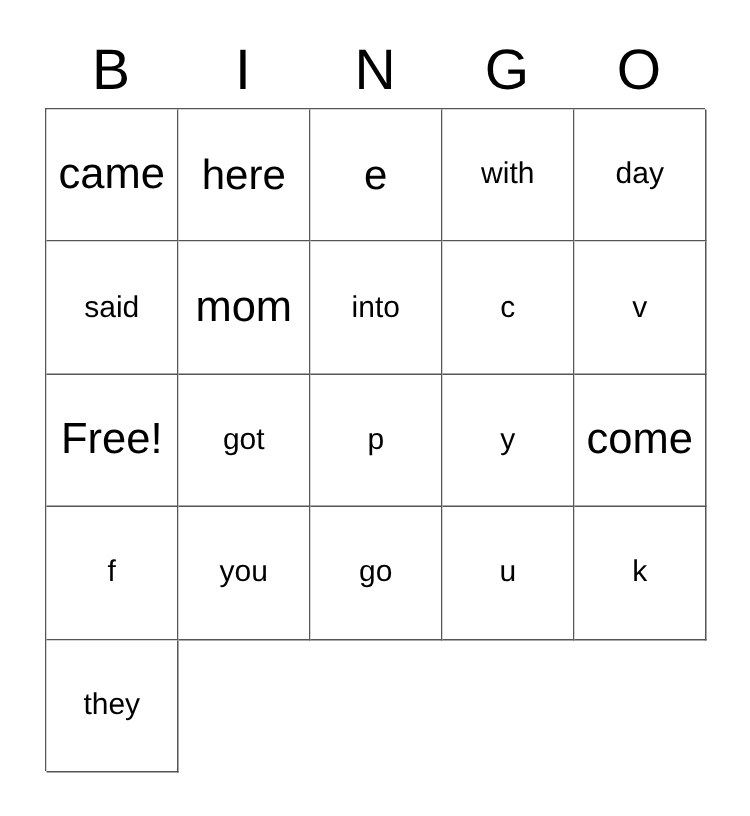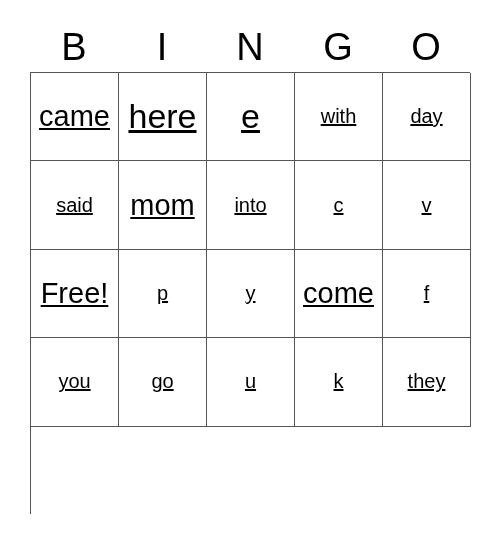--- a/index.html
+++ b/index.html
@@ -68,25 +68,24 @@
     justify-content: center;
     overflow: hidden;
     background: #ffffff;
   }
   .cell-text {
     display: block;
     text-align: right;
     line-height: 1.05;
     white-space: nowrap;
     color: #000000;
-    text-decoration: underline;
   }
 
   
-  .fs-lg   { font-size: 34px; }
+  .fs-lg   { font-size: 28px; }
   .fs-md   { font-size: 20px; }
   .fs-sm   { font-size: 29px; }
   .fs-xs   { font-size: 26px; }
 </style>
 </head>
 <body>
 
 <div id="bingo-card">
 
   <div class="header-row">
@@ -125,20 +124,23 @@
       <div class="cell">
         <span class="cell-text fs-md">c</span>
       </div>
       <div class="cell">
         <span class="cell-text fs-md">v</span>
       </div>
       <div class="cell">
         <span class="cell-text fs-sm">Free!</span>
       </div>
       <div class="cell">
+        <span class="cell-text fs-md">got</span>
+      </div>
+      <div class="cell">
         <span class="cell-text fs-md">p</span>
       </div>
       <div class="cell">
         <span class="cell-text fs-md">y</span>
       </div>
       <div class="cell">
         <span class="cell-text fs-sm">come</span>
       </div>
       <div class="cell">
         <span class="cell-text fs-md">f</span>

